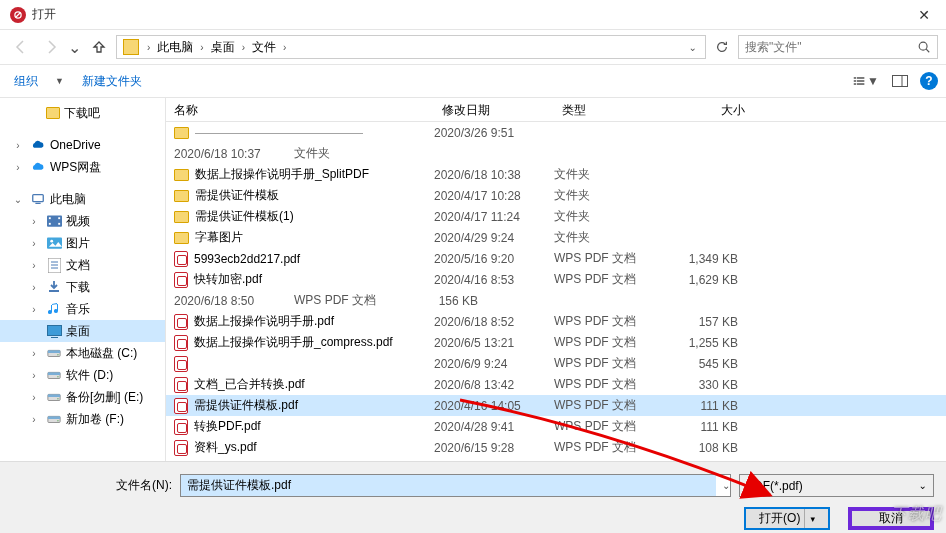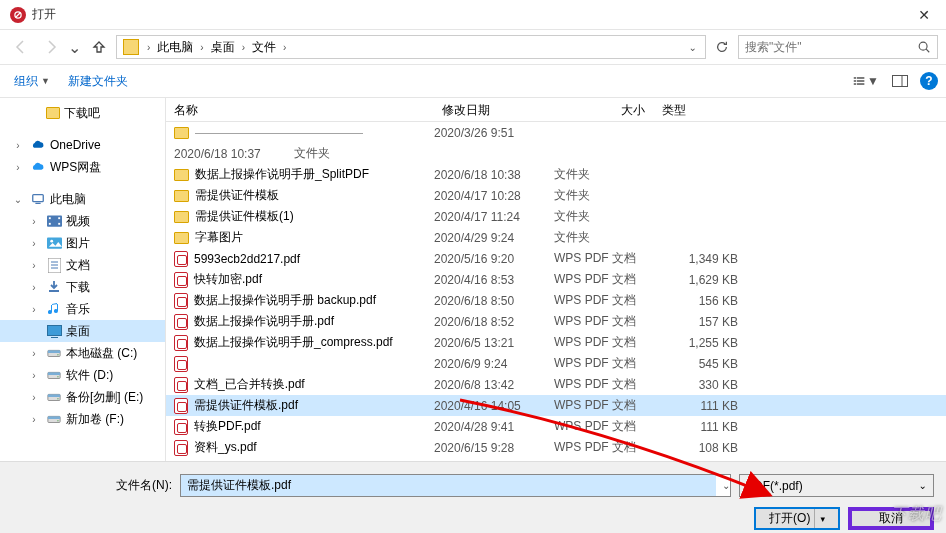--- a/index.html
+++ b/index.html
@@ -19,21 +19,21 @@
 .addr .seg-icon { width: 16px; height: 16px; background: #f7d774; border: 1px solid #d9a400; margin: 0 4px; }
 .addr .crumb { padding: 1px 3px; cursor: pointer; }
 .addr .chev { padding: 0 4px; color: #555; cursor: pointer; font-size: 10px; }
 .addr-dd { margin-left: auto; padding: 0 6px; color: #555; cursor: pointer; font-size: 10px; }
 .refresh { width: 24px; height: 24px; border: 1px solid transparent; display: flex; align-items: center; justify-content: center; color: #666; cursor: pointer; }
 .searchbox { width: 200px; height: 24px; border: 1px solid #ccc; display: flex; align-items: center; padding: 0 6px; font-size: 12px; color: #999; gap: 6px; }
 .searchbox input { border: none; outline: none; flex: 1; font-size: 12px; color: #333; }
 .searchbox .sicon { width: 14px; height: 14px; color: #555; margin-left:auto;}
 
 .toolbar { height: 34px; border-top: 1px solid #e5e5e5; border-bottom: 1px solid #e5e5e5; display: flex; align-items: center; padding: 0 8px; gap: 6px; font-size: 12px; }
-.tool { padding: 4px 6px; color: #0066cc; cursor: pointer; display: flex; align-items: center; gap: 3px; }
+.tool { padding: 4px 6px; color: #0066cc; cursor: pointer; display: flex; align-items: center; gap: 17px; }
 .tool .tdd { font-size: 9px; color: #555; }
 .toolbar .spacer { flex: 1; }
 .vbtn { width: 28px; height: 22px; display: flex; align-items: center; justify-content: center; color: #555; cursor: pointer; border: 1px solid transparent; }
 .help { width: 18px; height: 18px; border-radius: 50%; background: #0078d7; color: #fff; display: flex; align-items: center; justify-content: center; font-size: 12px; font-weight: bold; cursor: pointer; }
 
 .body { display: flex; height: 363px; }
 .sidebar { width: 166px; border-right: 1px solid #e5e5e5; overflow-y: auto; font-size: 12px; padding-top: 4px; }
 .tree-item { display: flex; align-items: center; height: 22px; padding: 0 4px 0 0; cursor: pointer; gap: 4px; }
 .tree-item.sel { background: #cde8ff; }
 .tw { width: 16px; display: inline-flex; align-items: center; justify-content: center; color: #666; font-size: 10px; }
@@ -68,21 +68,21 @@
 .row.trunc .n span:last-child { color: #999; }
 
 .bottombar { height: 72px; background: #f0f0f0; border-top: 1px solid #ddd; padding: 12px 12px 0 12px; display: flex; flex-direction: column; gap: 10px; font-size: 12px; position: relative; }
 .brow { display: flex; align-items: center; gap: 8px; justify-content: flex-end; }
 .brow .lbl { width: 160px; text-align: right; }
 .fname { flex: 1; height: 23px; border: 1px solid #888; background: #fff; display: flex; align-items: center; }
 .fname input { border: none; outline: none; flex: 1; padding: 0 6px; font-size: 12px; background: #cde8ff; height: 100%; }
 .fname .dd { padding: 0 6px; cursor: pointer; font-size: 10px; }
 .filter { width: 195px; height: 23px; border: 1px solid #888; background: #efefef; display: flex; align-items: center; padding: 0 6px; cursor: pointer; }
 .filter .dd2 { margin-left: auto; font-size: 10px; }
-.btnrow { display: flex; justify-content: flex-end; gap: 8px; align-items: flex-end; }
+.btnrow { display: flex; justify-content: flex-end; gap: 18px; align-items: flex-end; }
 .btn { min-width: 86px; height: 23px; border: 4px solid #6d28d9; background: #e1e1e1; cursor: pointer; display: flex; align-items: center; justify-content: center; gap: 4px; font-size: 12px; }
 .btn.primary { border: 2px solid #0078d7; background: #e1e1e1; }
 .btn .bdd { font-size: 9px; border-left: 1px solid #aaa; padding: 0 0 0 5px; height: 100%; display: flex; align-items: center; }
 
 .arrow-annot { position: absolute; pointer-events: none; top: 130px; left: 430px; z-index: 50; }
 
 .watermark { position: absolute; right: 4px; bottom: 8px; font-size: 16px; color: rgba(255,255,255,0.5); text-shadow: 0 0 3px rgba(0,0,0,0.5); font-style: italic; pointer-events: none; z-index: 100; letter-spacing:1px;}
 </style>
 </head>
 <body>
@@ -316,22 +316,22 @@
           </svg>
         </span>
         <span class="ti-label">新加卷 (F:)</span>
       </div>
     </div>
 
   <div class="fileview">
     <div class="cols">
       <div class="col c-name">名称</div>
       <div class="col c-date">修改日期</div>
+      <div class="col c-type">类型</div>
       <div class="col c-size">大小</div>
-      <div class="col c-type">类型</div>
     </div>
     <div class="files" id="files">
         <div class="row trunc">
     <div class="cell n">
             <span class="ficon fold"></span>
             <span>——————————————</span>
           </div>
     <div class="cell d">2020/3/26 9:51</div>
     <div class="cell t"></div>
     <div class="cell s"></div>
@@ -389,24 +389,20 @@
         <div class="row">
     <div class="cell n">
             <span class="ficon pdf"></span>
             <span>快转加密.pdf</span>
           </div>
     <div class="cell d">2020/4/16 8:53</div>
     <div class="cell t">WPS PDF 文档</div>
     <div class="cell s">1,629 KB</div>
         </div>
         <div class="row">
-    <div class="cell n">
-            <span class="ficon pdf"></span>
-            <span>数据上报操作说明手册 backup.pdf</span>
-          </div>
     <div class="cell d">2020/6/18 8:50</div>
     <div class="cell t">WPS PDF 文档</div>
     <div class="cell s">156 KB</div>
         </div>
         <div class="row">
     <div class="cell n">
             <span class="ficon pdf"></span>
             <span>数据上报操作说明手册.pdf</span>
           </div>
     <div class="cell d">2020/6/18 8:52</div>

